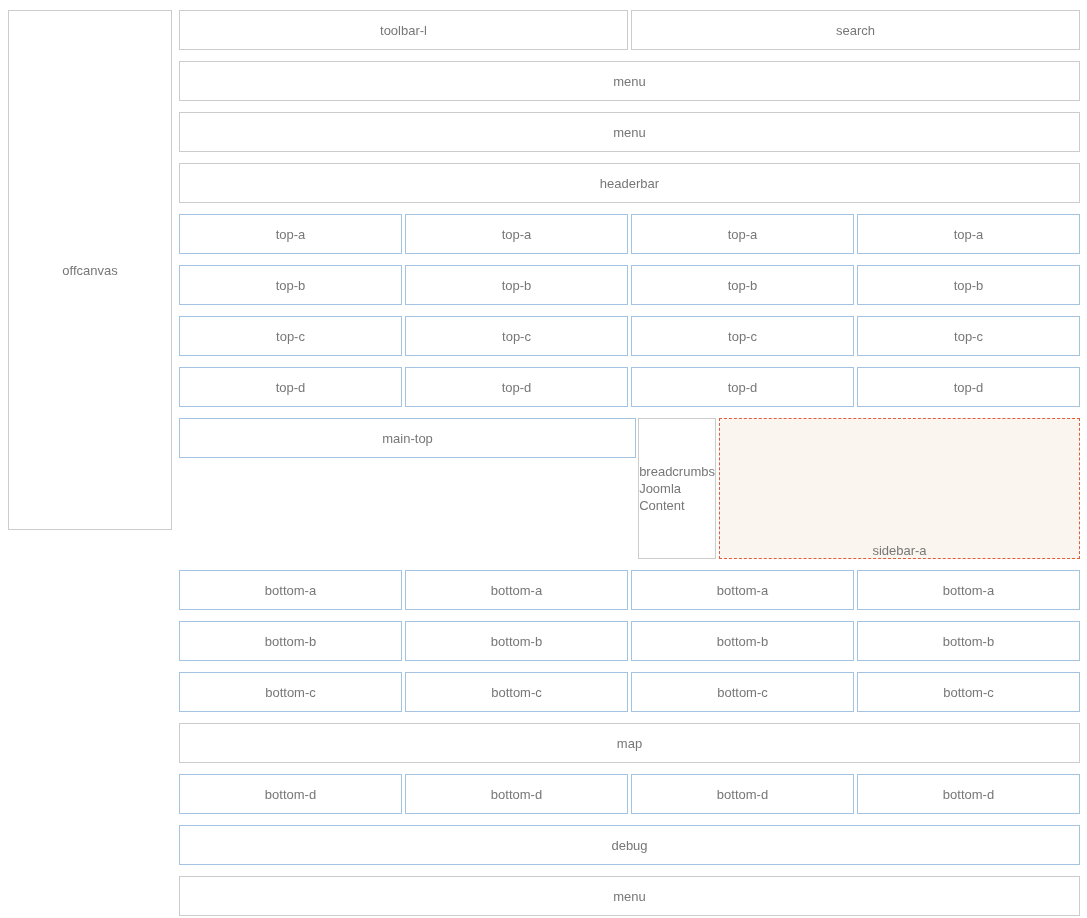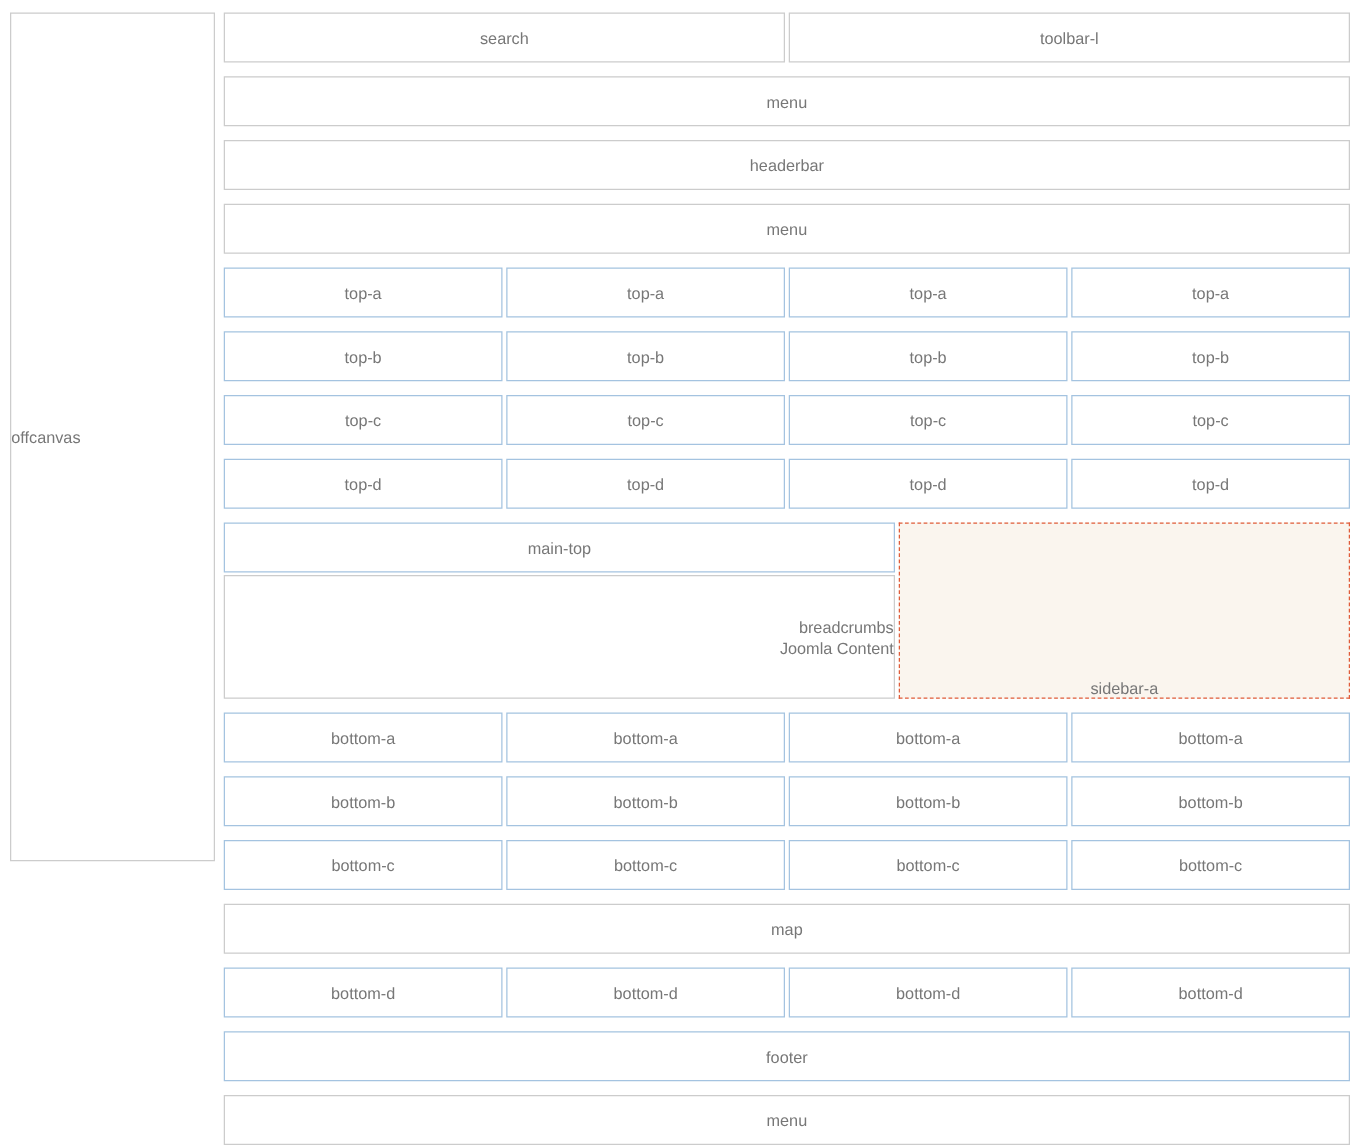--- a/index.html
+++ b/index.html
@@ -14,44 +14,44 @@
   html,body{width:1087px;height:918px;background:var(--c-bg);overflow:hidden;}
   body{font-family:"Liberation Sans","DejaVu Sans",sans-serif;font-size:13px;color:var(--c-text);}
   .page{
     display:flex;
     gap:7px;
     padding:10px 7px 0 8px;
     width:1087px;
   }
   .offcanvas-box{
     flex:0 0 164px;
-    height:679px;
+    height:520px;
     border:1px solid var(--c-gray);
-    display:flex;align-items:center;
+    display:flex;align-items:center;justify-content:center;
   }
   .main-col{
     flex:1;
     display:flex;
     flex-direction:column;
     gap:11px;
   }
   .box{
     border:1px solid var(--c-gray);
     height:40px;
     display:flex;align-items:center;justify-content:center;
     text-align:center;
     background:#fff;
   }
   .box.blue{border-color:var(--c-blue);}
   .row{display:flex;gap:3px;}
   .row .box{flex:1;}
   .main-region{display:flex;gap:3px;height:141px;}
   .main-left{
     flex:0 0 537px;
-    display:flex;flex-direction:column;gap:2px;
+    display:flex;gap:2px;
   }
   .main-left .box{width:100%;}
   .breadcrumbs-box{
     flex:1;
     border:1px solid var(--c-gray);
     display:flex;flex-direction:column;align-items:flex-end;justify-content:center;
     line-height:17px;
   }
   .sidebar-box{
     flex:1;
@@ -66,37 +66,37 @@
 <div class="page">
 
   <div class="offcanvas-box">
     <span>offcanvas</span>
   </div>
 
   <div class="main-col">
 
     <div class="row">
       <div class="box">
+          <span>toolbar-l</span>
+        </div>
+      <div class="box">
           <span>search</span>
         </div>
-      <div class="box">
-          <span>toolbar-l</span>
-        </div>
     </div>
 
     <div class="box">
         <span>menu</span>
       </div>
 
     <div class="box">
+        <span>menu</span>
+      </div>
+
+    <div class="box">
         <span>headerbar</span>
-      </div>
-
-    <div class="box">
-        <span>menu</span>
       </div>
 
     <div class="row">
       <div class="box blue">
           <span>top-a</span>
         </div>
       <div class="box blue">
           <span>top-a</span>
         </div>
       <div class="box blue">
@@ -225,21 +225,21 @@
         </div>
       <div class="box blue">
           <span>bottom-d</span>
         </div>
       <div class="box blue">
           <span>bottom-d</span>
         </div>
     </div>
 
     <div class="box blue">
-        <span>footer</span>
+        <span>debug</span>
       </div>
 
     <div class="box">
         <span>menu</span>
       </div>
 
   </div>
 </div>
 
 </body></html>

